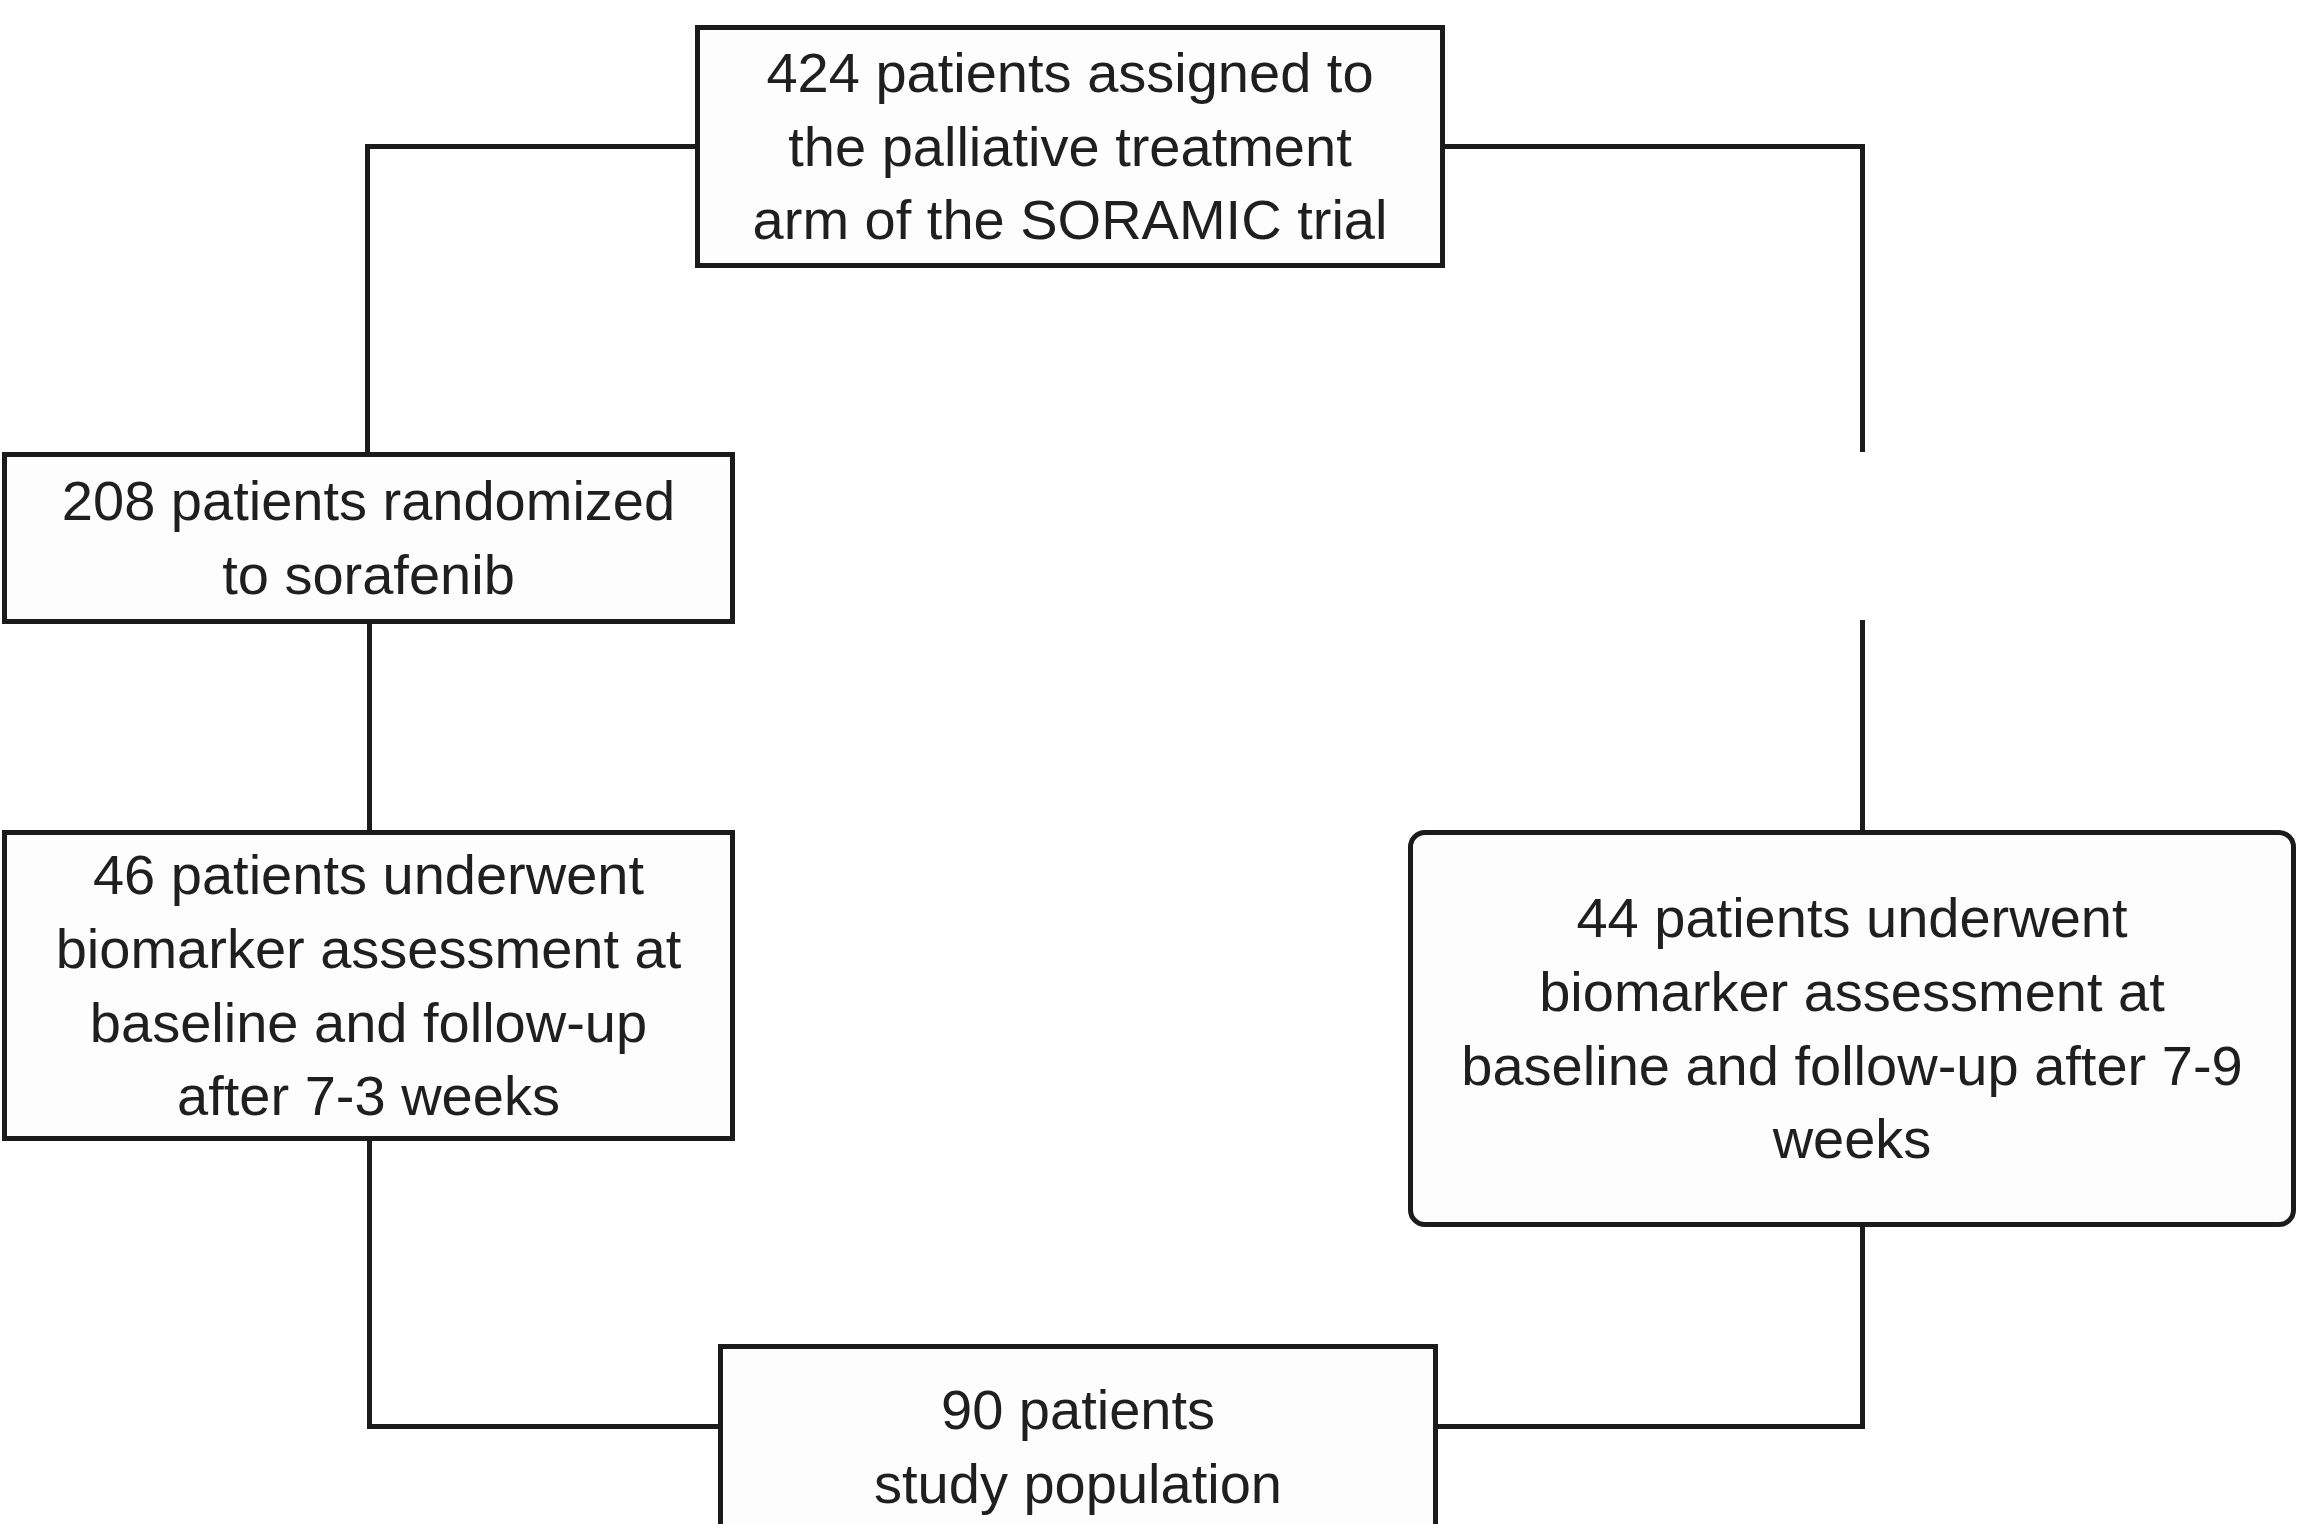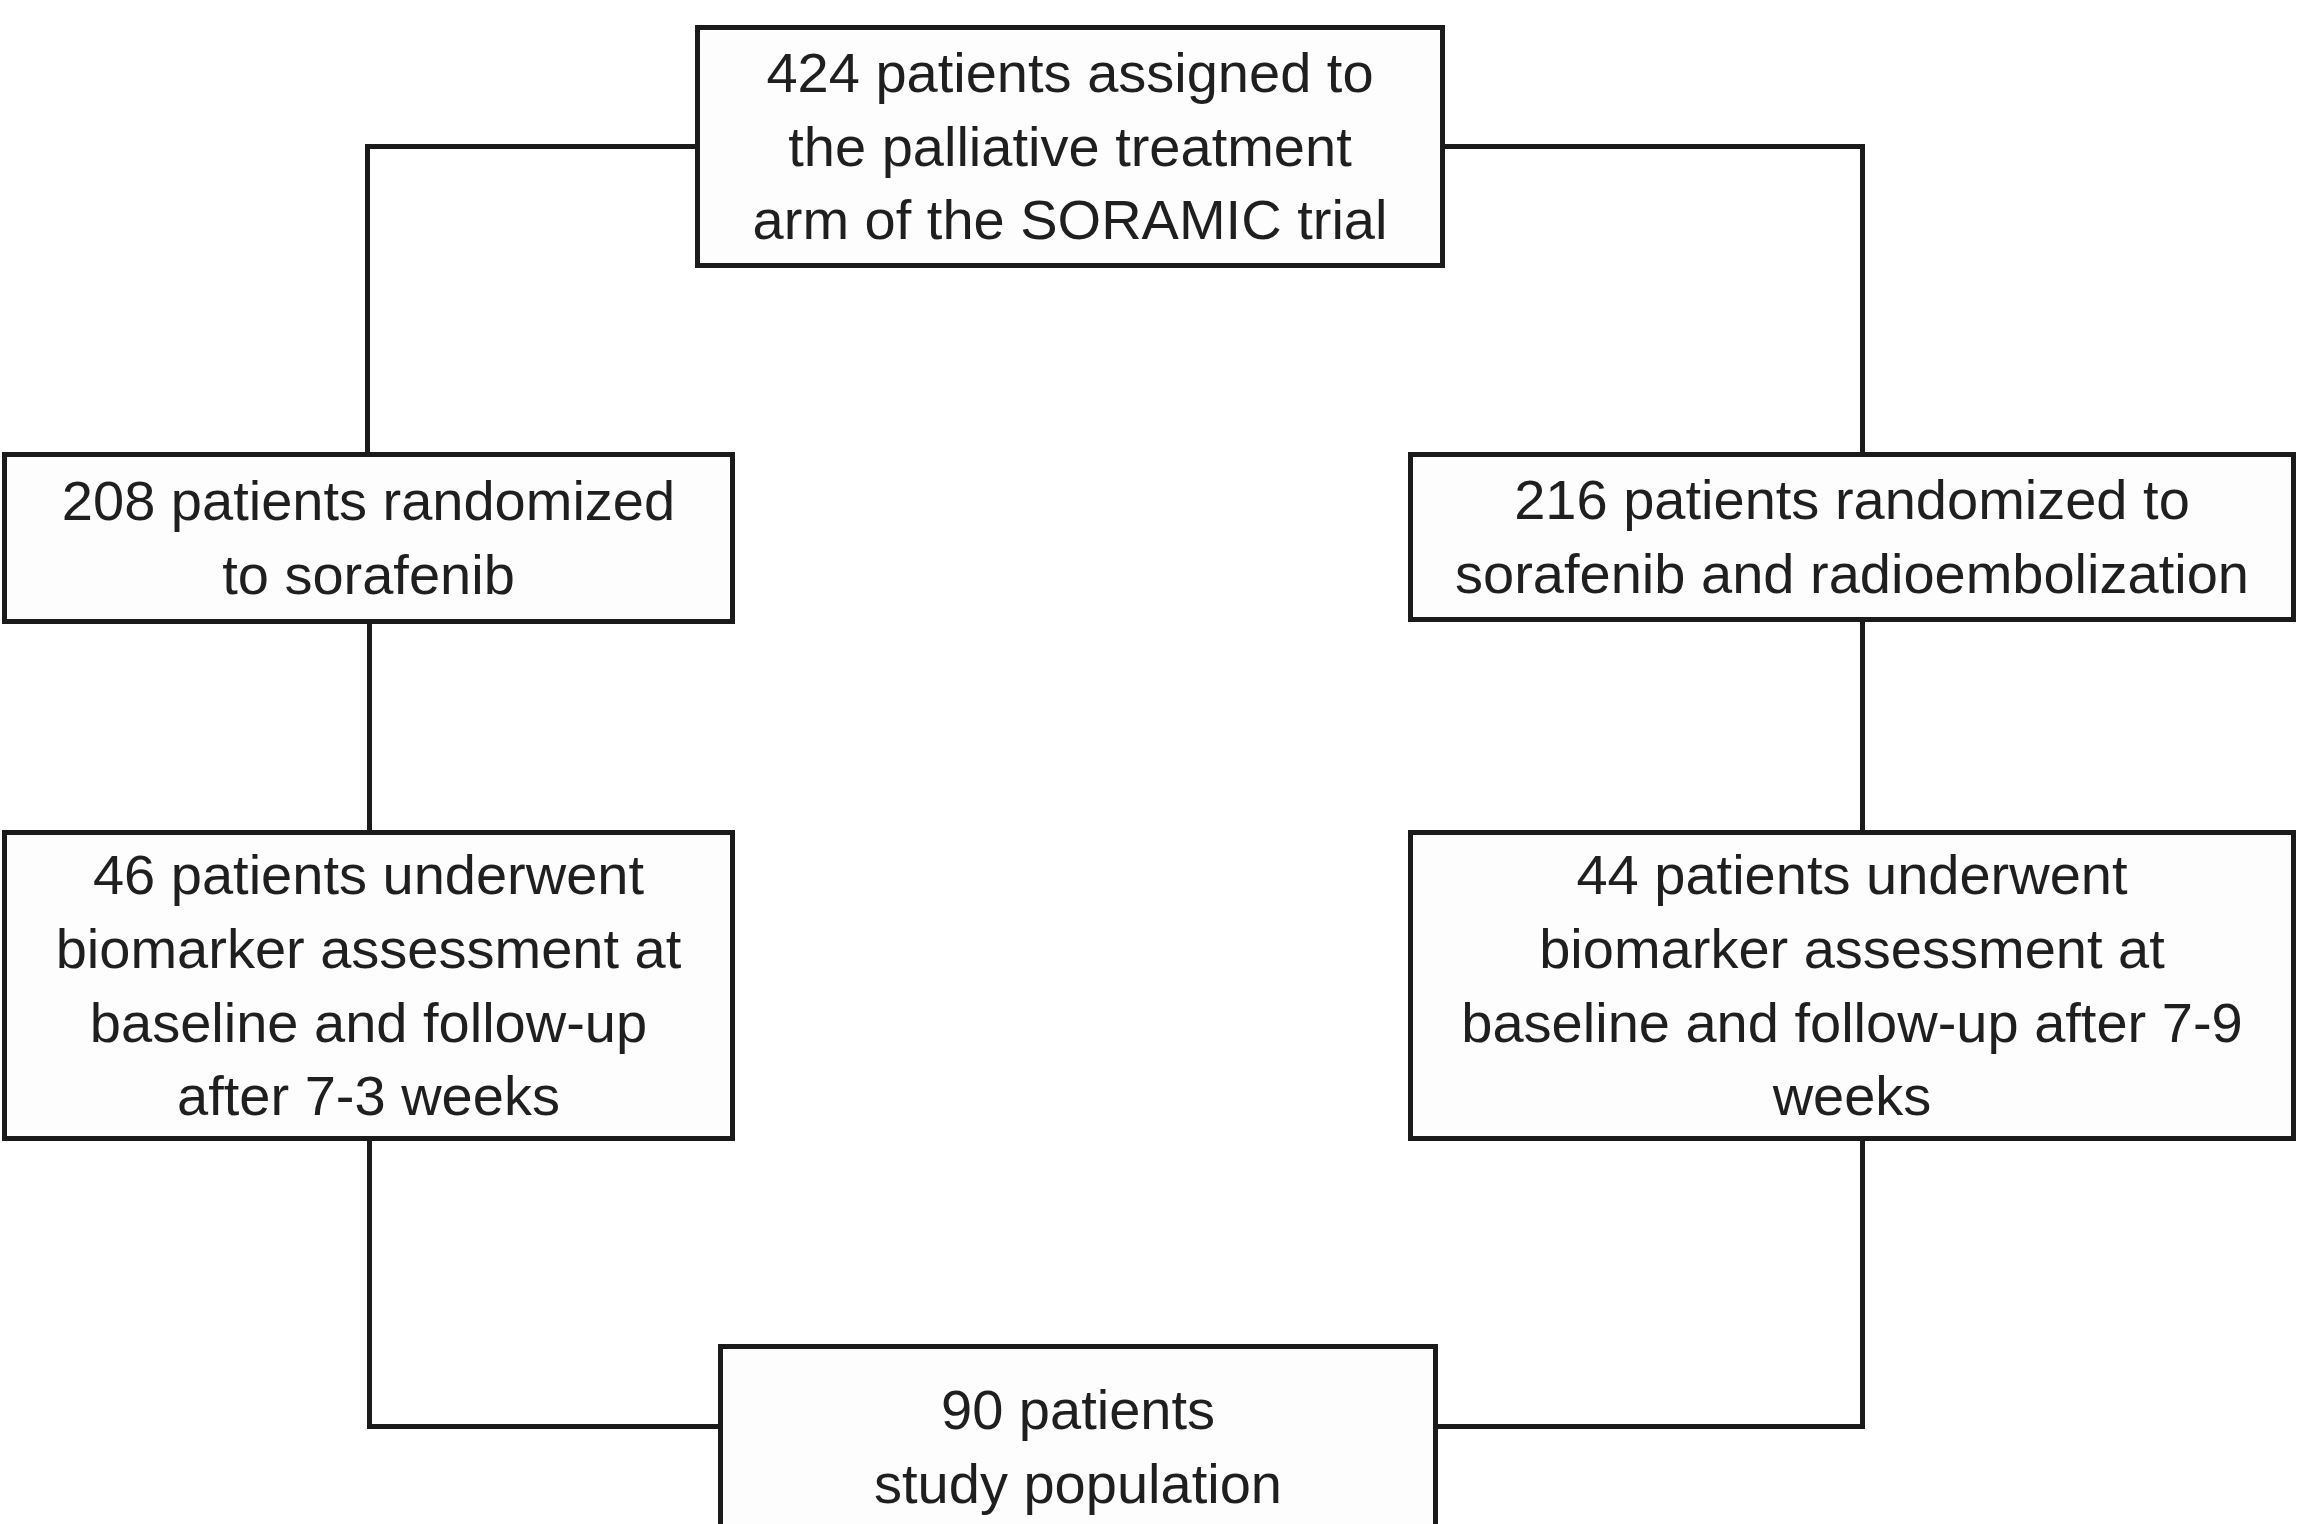--- a/index.html
+++ b/index.html
@@ -33,21 +33,21 @@
   .line {
     position: absolute;
     background: #1b1b1b;
   }
 
   
   .box-top    { left: 695px;  top: 25px;   width: 750px; height: 243px; }
   .box-left1  { left: 2px;    top: 452px;  width: 733px; height: 172px; }
   .box-right1 { left: 1408px; top: 452px;  width: 888px; height: 170px; }
   .box-left2  { left: 2px;    top: 830px;  width: 733px; height: 311px; }
-  .box-right2 { left: 1408px; top: 830px;  width: 888px; height: 311px; }
+  .box-right2 { left: 1408px; top: 830px;  width: 888px; height: 397px; border-radius: 17px; }
   .box-bottom { left: 718px;  top: 1344px; width: 720px; height: 206px; }
 
   
   .l-h-top { left: 365px;  top: 144px;  width: 335px; height: 5px; }
   .l-v-top { left: 365px;  top: 144px;  width: 5px;   height: 308px; }
   .l-v-mid { left: 367px;  top: 620px;  width: 5px;   height: 212px; }
   .l-v-bot { left: 367px;  top: 1139px; width: 5px;   height: 290px; }
   .l-h-bot { left: 367px;  top: 1424px; width: 355px; height: 5px; }
   .r-h-top { left: 1443px; top: 144px;  width: 421px; height: 5px; }
   .r-v-top { left: 1860px; top: 144px;  width: 5px;   height: 308px; }
@@ -71,22 +71,20 @@
   <div class="line r-v-bot"></div>
   <div class="line r-h-bot"></div>
 
   <div class="box box-top">424 patients assigned to
 the palliative treatment
 arm of the SORAMIC trial</div>
 
   <div class="box box-left1">208 patients randomized
 to sorafenib</div>
 
-  <div class="box box-right1">216 patients randomized to
-sorafenib and radioembolization</div>
 
   <div class="box box-left2">46 patients underwent
 biomarker assessment at
 baseline and follow-up
 after 7-3 weeks</div>
 
   <div class="box box-right2">44 patients underwent
 biomarker assessment at
 baseline and follow-up after 7-9
 weeks</div>

